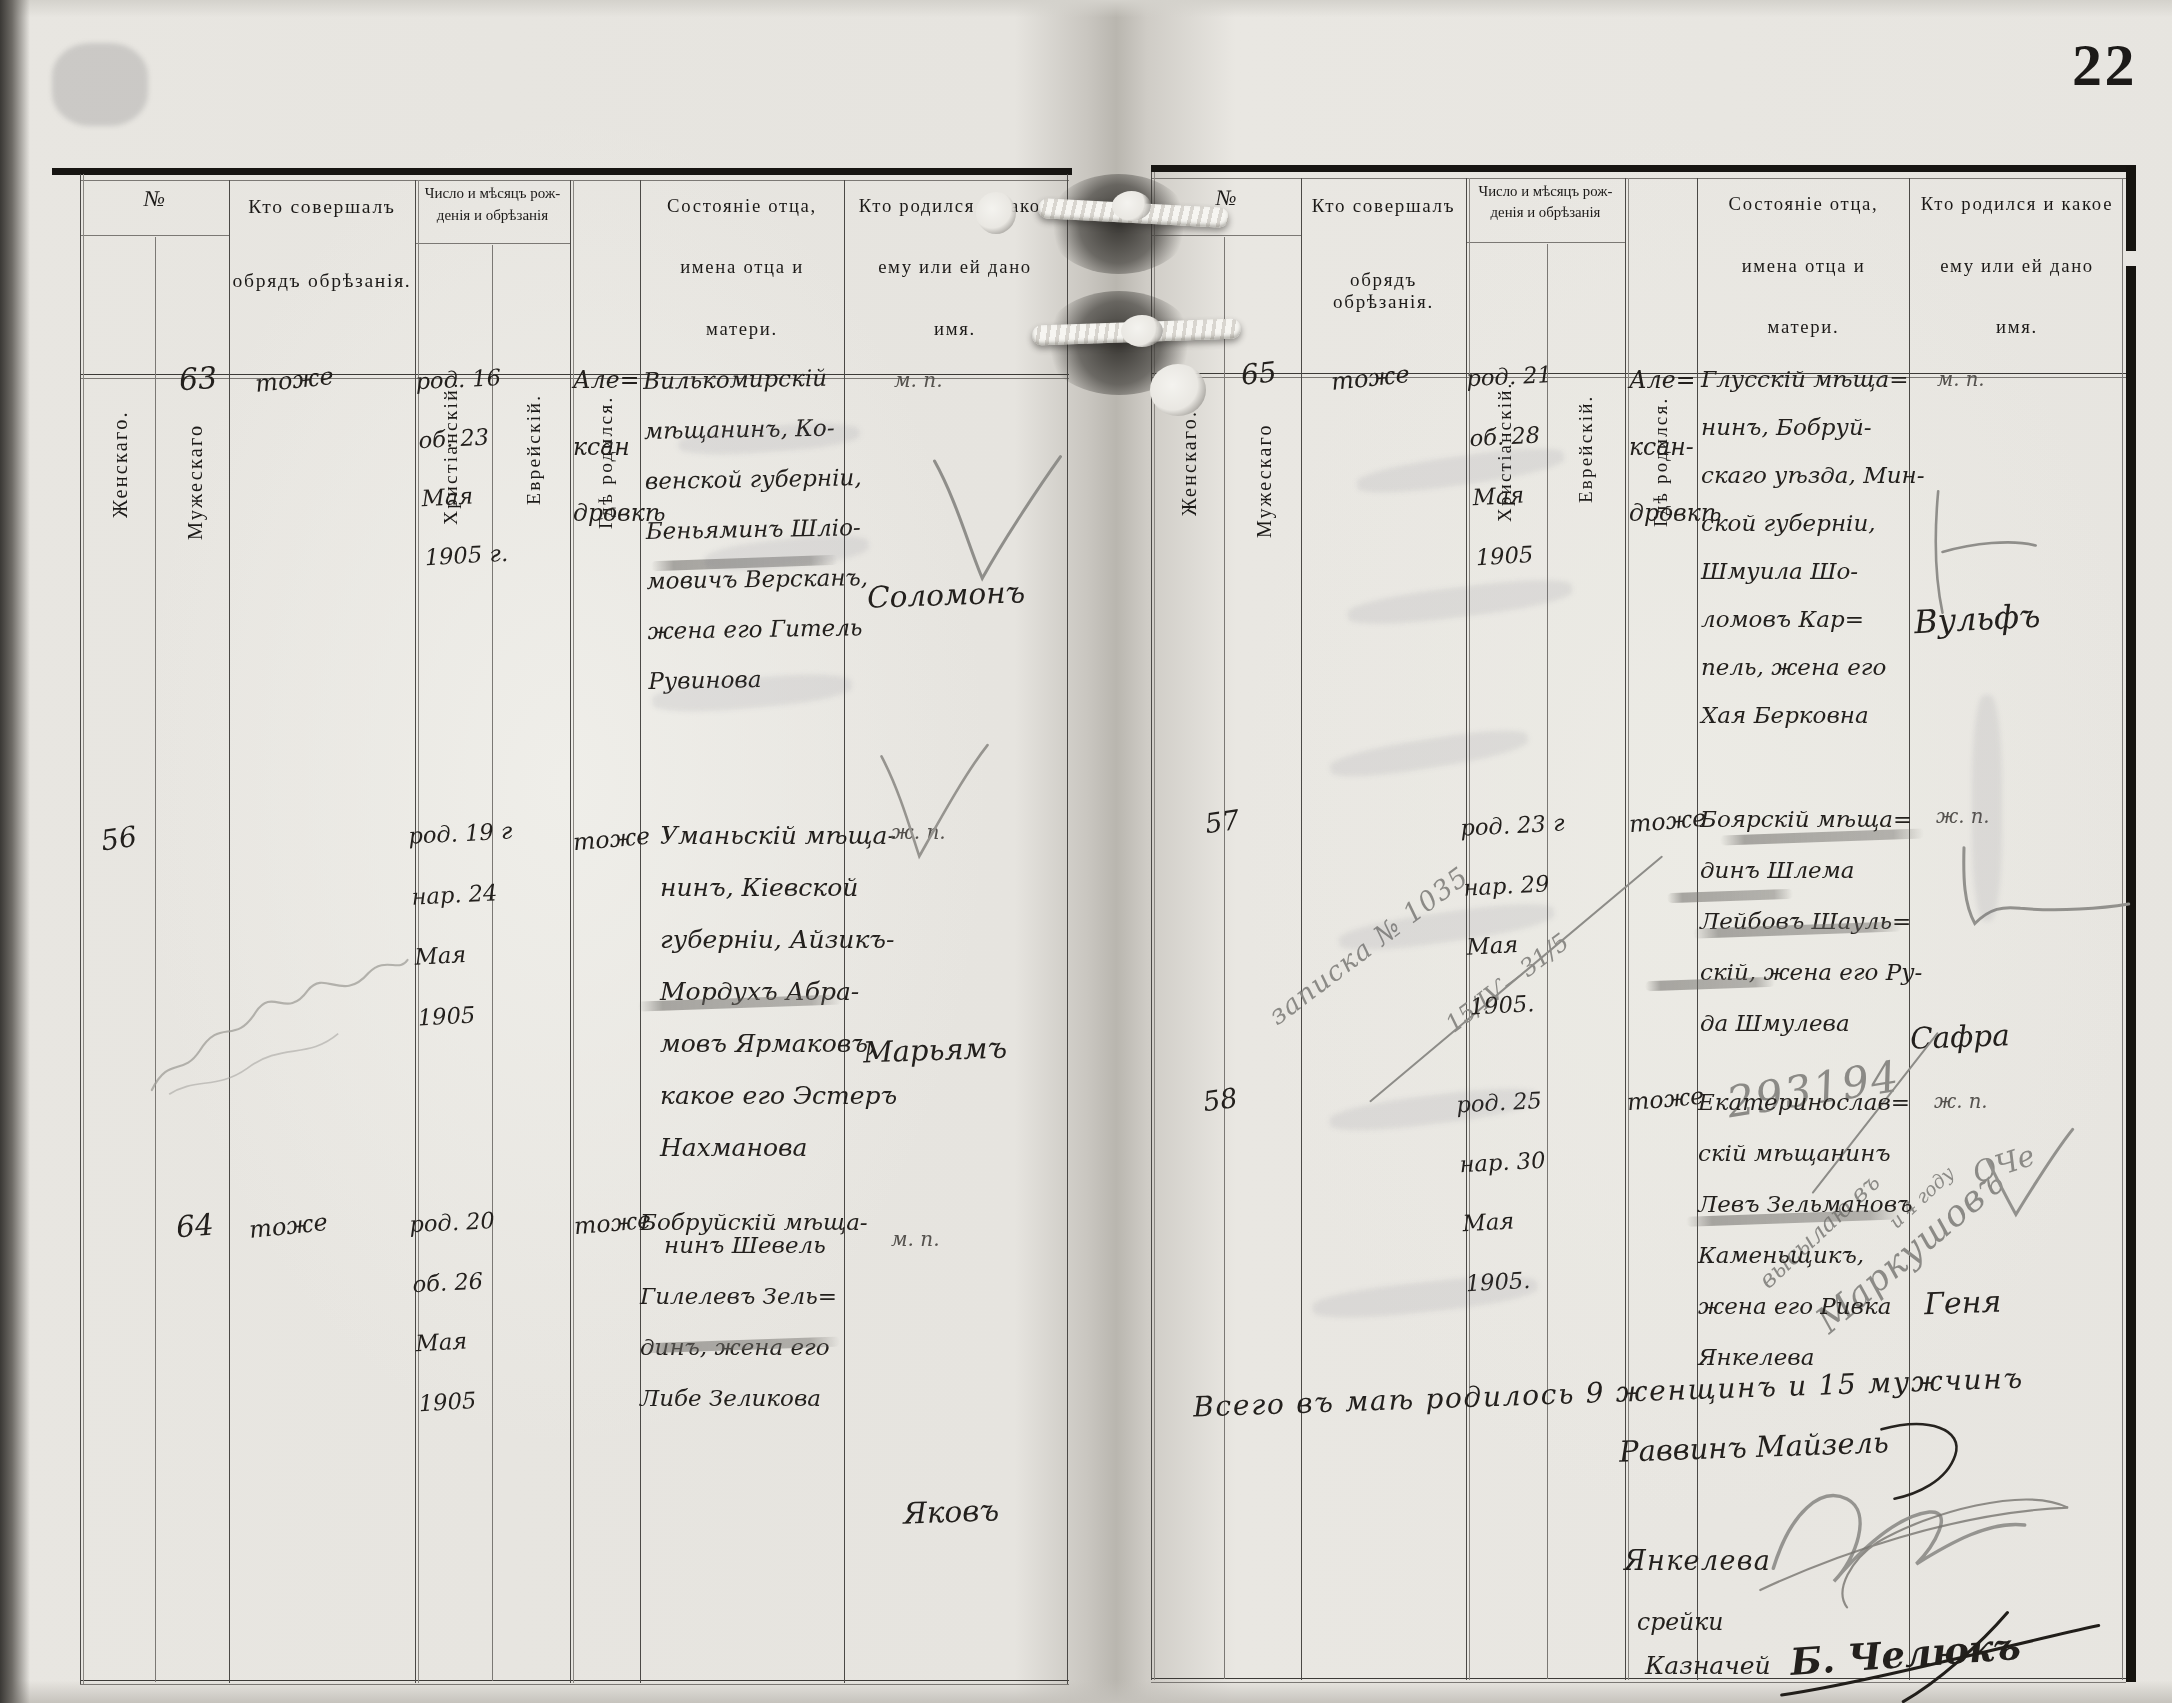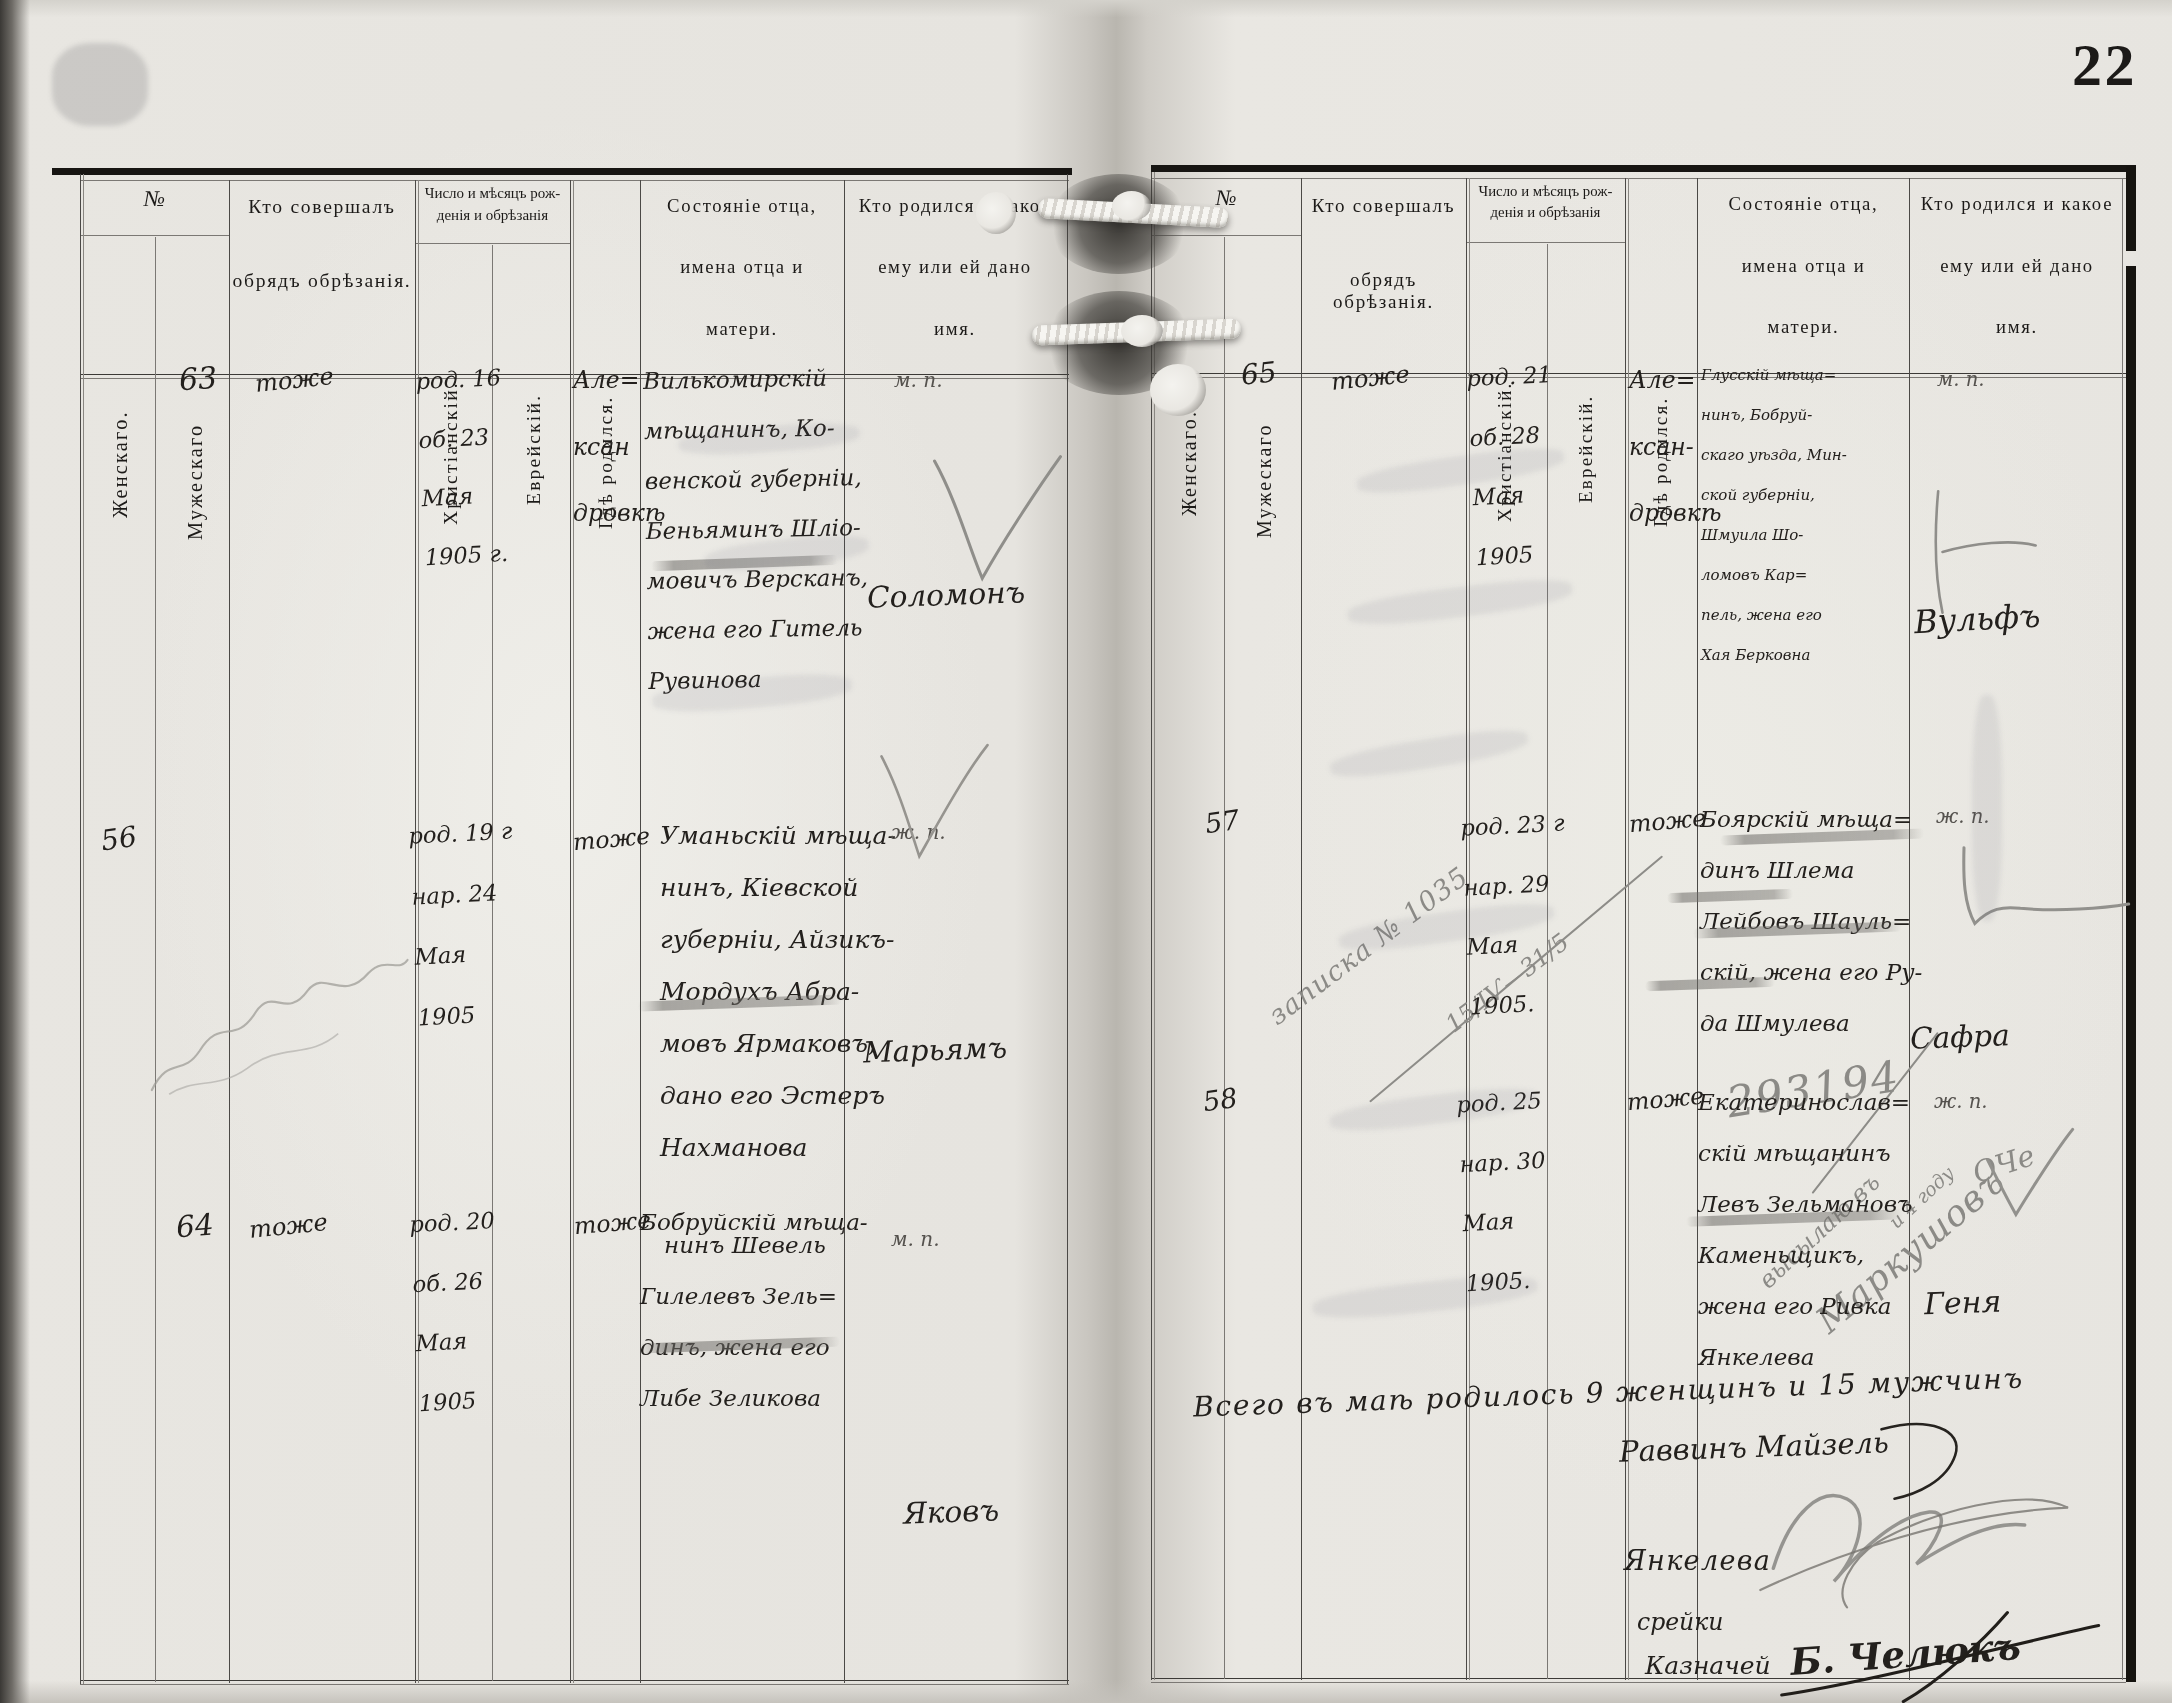--- a/index.html
+++ b/index.html
@@ -124,21 +124,21 @@
         <div style="margin-bottom: 38px;">Мая</div>
         <div style="margin-bottom: 38px;">1905</div>
       </div>
     <div class="hw" style="left:573px;top:825px;font-size:23.5px;transform:rotate(-5deg);">тоже</div>
     <div class="hw lines" style="left:660px;top:823px;font-size:25px;line-height:1;">
         <div style="margin-bottom: 27px;">Уманьскій мѣща-</div>
         <div style="margin-bottom: 27px;">нинъ, Кіевской</div>
         <div style="margin-bottom: 27px;">губерніи, Айзикъ-</div>
         <div style="margin-bottom: 27px;">Мордухъ Абра-</div>
         <div style="margin-bottom: 27px;">мовъ Ярмаковъ,</div>
-        <div style="margin-bottom: 27px;">дано его Эстеръ</div>
+        <div style="margin-bottom: 27px;">какое его Эстеръ</div>
         <div style="margin-bottom: 27px;">Нахманова</div>
       </div>
     <div class="hw faded" style="left:891px;top:820px;font-size:20px;">ж. п.</div>
     <div class="hw" style="left:863px;top:1033px;font-size:29px;transform:rotate(-2deg);">Марьямъ</div>
     <div class="strike" style="left:638px;top:998px;width:204px;transform:rotate(-2deg);"></div>
     <svg style="left:878px;top:739px;" width="113" height="126" viewBox="0 0 260 290">
       <path d="M8 40 C 50 120, 75 210, 95 270 C 140 190, 200 80, 252 14" fill="none" stroke="#96948f" stroke-width="6" stroke-linecap="round"></path>
     </svg>
     <svg style="left:143px;top:947px;" width="269" height="156" viewBox="0 0 620 360">
       <path d="M20 330 C 60 250, 90 300, 130 240 C 180 160, 210 230, 260 150 C 300 90, 330 170, 380 100 C 420 50, 460 130, 520 60 C 560 20, 590 60, 610 30" fill="none" stroke="#9a9893" stroke-width="5" stroke-linecap="round" opacity="0.7"></path>
@@ -214,21 +214,21 @@
         <div style="margin-bottom: 37px;">род. 21</div>
         <div style="margin-bottom: 37px;">об. 28</div>
         <div style="margin-bottom: 37px;">Мая</div>
         <div style="margin-bottom: 37px;">1905</div>
       </div>
     <div class="hw lines" style="left:1629px;top:369px;font-size:23.5px;line-height:1;">
         <div style="margin-bottom: 43px;">Але=</div>
         <div style="margin-bottom: 43px;">ксан-</div>
         <div style="margin-bottom: 43px;">дровкѣ</div>
       </div>
-    <div class="hw lines" style="left:1701px;top:368px;font-size:15px;line-height:1;">
+    <div class="hw lines" style="left:1701px;top:368px;font-size:23px;line-height:1;">
         <div style="margin-bottom: 25px;">Глусскій мѣща=</div>
         <div style="margin-bottom: 25px;">нинъ, Бобруй-</div>
         <div style="margin-bottom: 25px;">скаго уѣзда, Мин-</div>
         <div style="margin-bottom: 25px;">ской губерніи,</div>
         <div style="margin-bottom: 25px;">Шмуила Шо-</div>
         <div style="margin-bottom: 25px;">ломовъ Кар=</div>
         <div style="margin-bottom: 25px;">пель, жена его</div>
         <div style="margin-bottom: 25px;">Хая Берковна</div>
       </div>
     <div class="hw faded" style="left:1937px;top:368px;font-size:19.6px;">м. п.</div>

